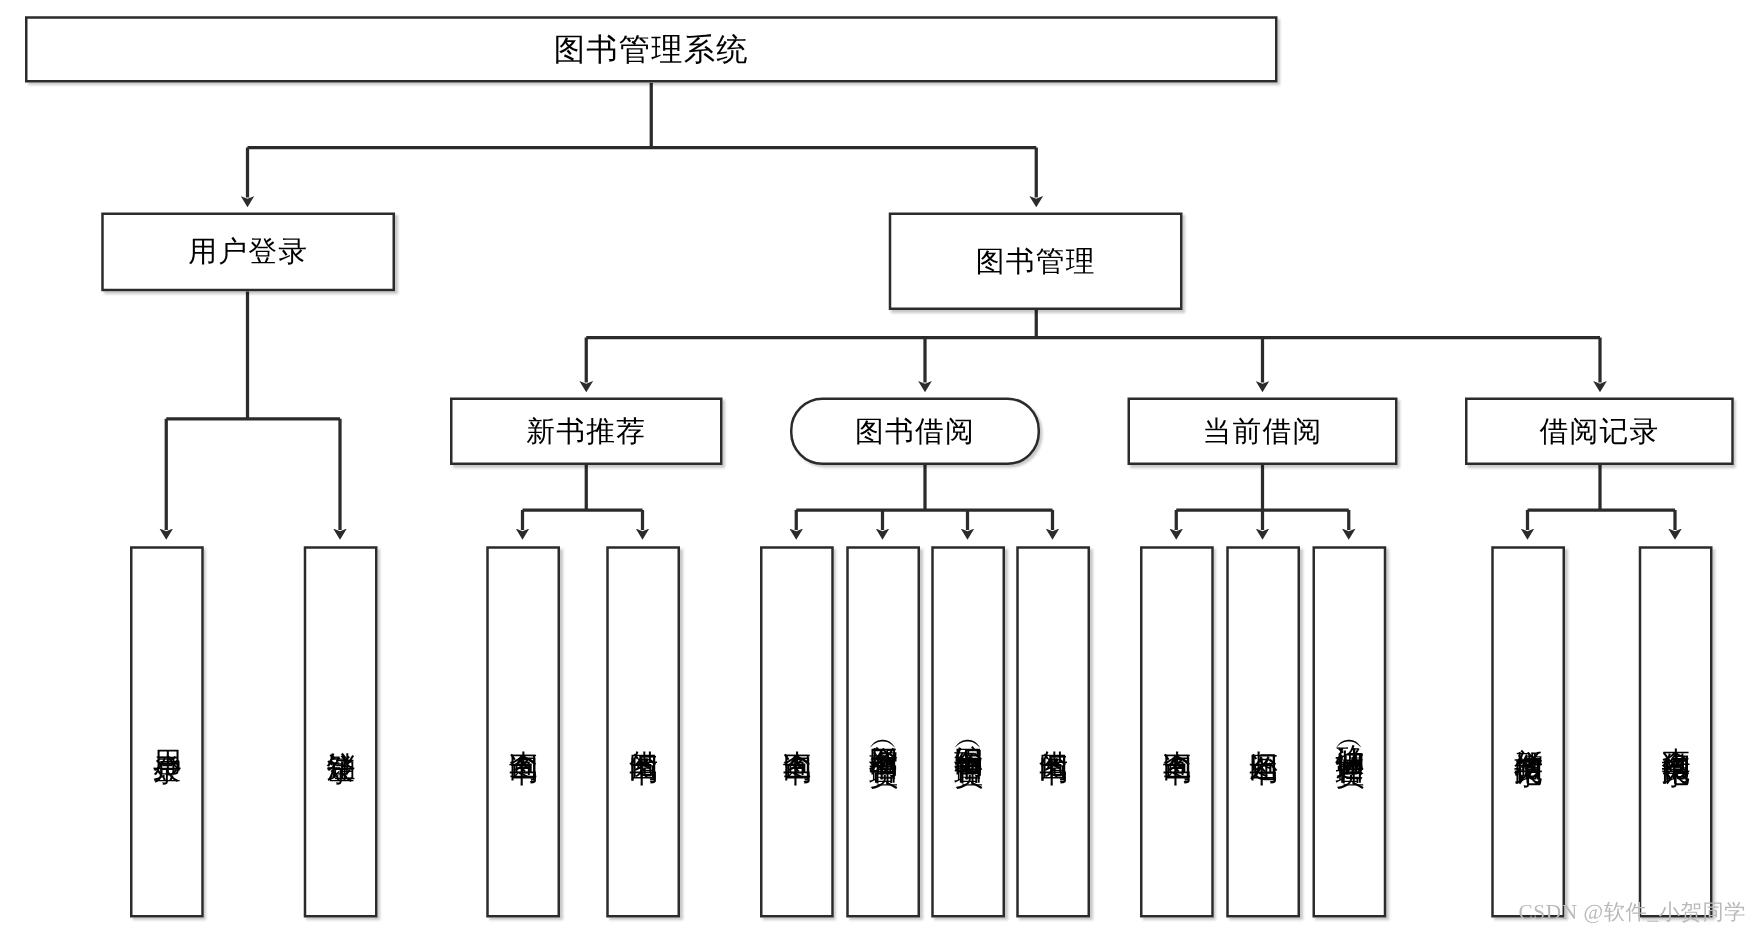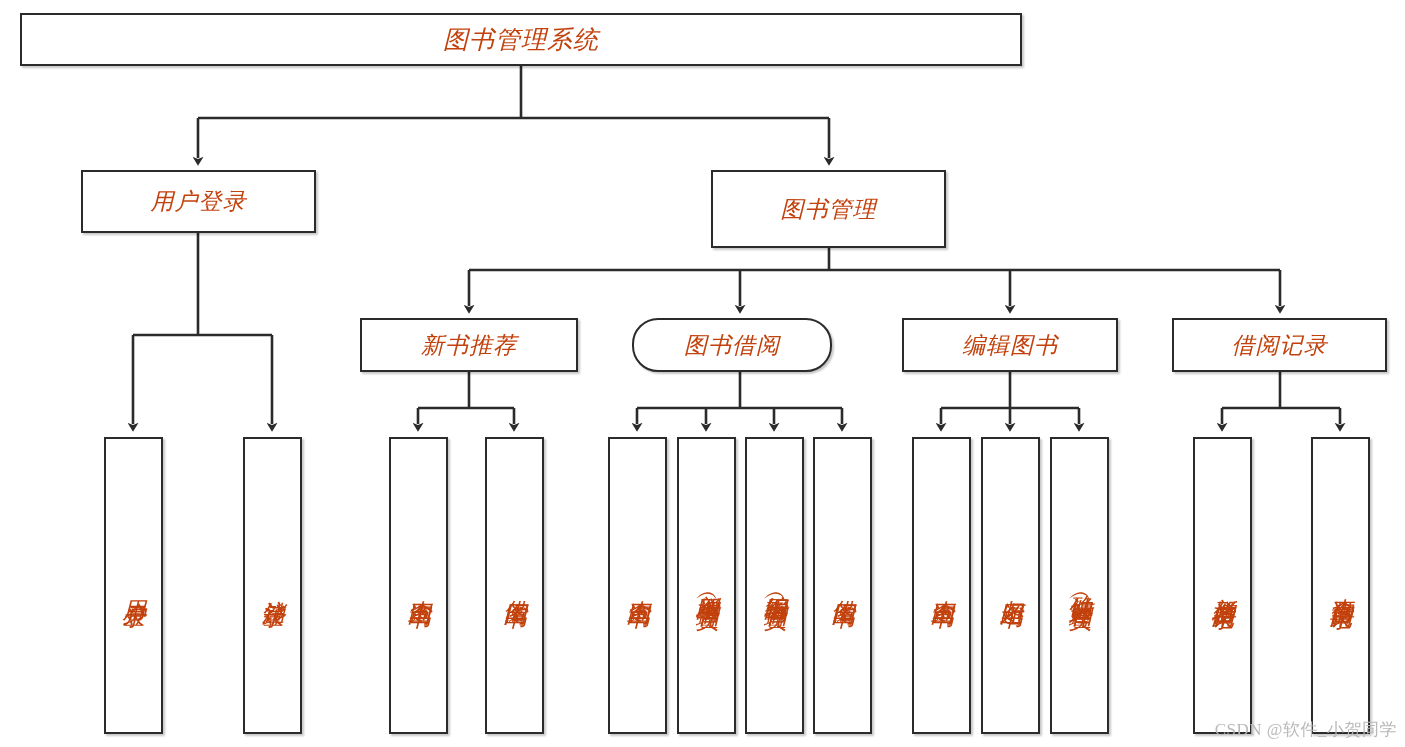--- a/index.html
+++ b/index.html
@@ -33,22 +33,21 @@
     box-shadow:2px 2px 2px rgba(0,0,0,0.22);
     display:flex;
     align-items:center;
     justify-content:center;
     color:#1b1b1b;
   }
   .node .label{
     display:block;
     text-align:left;
     letter-spacing:1px;
-    color:#c2410c;
-    font-style:italic;
+    color:#000000;
   }
   
   .node.root .label{ font-size:25px; }
   
   .node.tier1 .label{ font-size:23px; }
   .node.tier2 .label{ font-size:23px; }
   
   .node.leaf{
     padding:6px 0;
   }
@@ -143,21 +142,21 @@
 
   <div class="node tier2" style="left:360px; top:318px; width:218px; height:54px;">
     <span class="label">新书推荐</span>
   </div>
 
   <div class="node tier2" style="left:632px; top:318px; width:200px; height:54px;border-radius:26px;">
     <span class="label">图书借阅</span>
   </div>
 
   <div class="node tier2" style="left:902px; top:318px; width:216px; height:54px;">
-    <span class="label">编辑图书</span>
+    <span class="label">当前借阅</span>
   </div>
 
   <div class="node tier2" style="left:1172px; top:318px; width:215px; height:54px;">
     <span class="label">借阅记录</span>
   </div>
 
   <div class="node leaf" style="left:104px; top:437px; width:59px; height:297px;">
     <span class="label">用户登录</span>
   </div>
 

